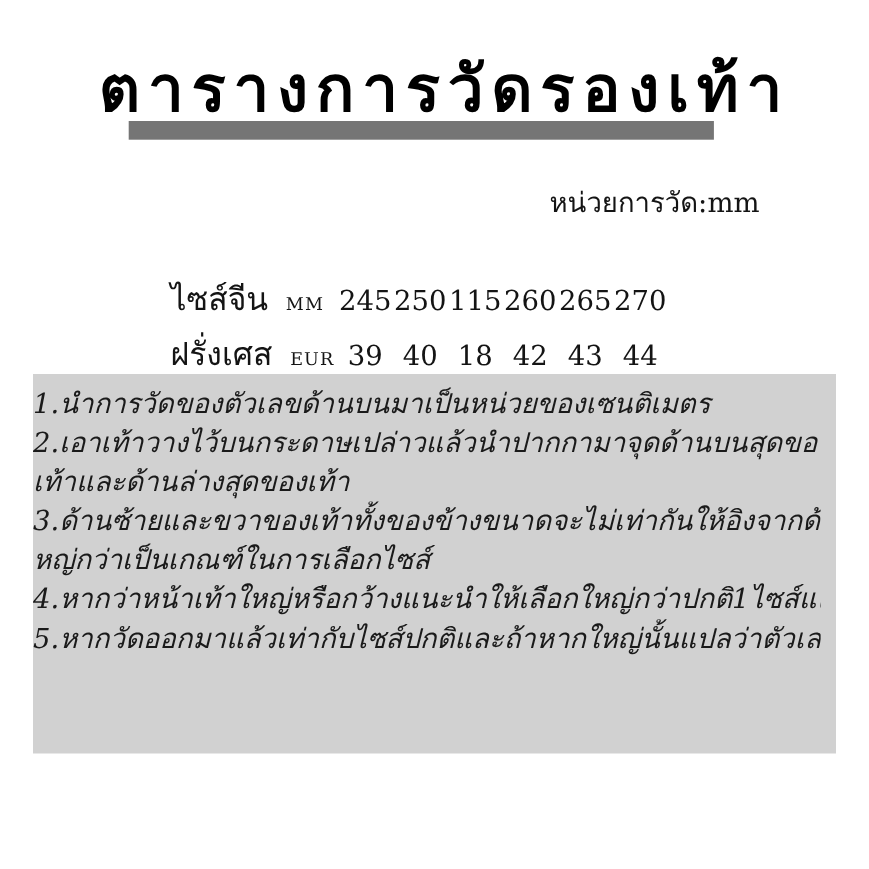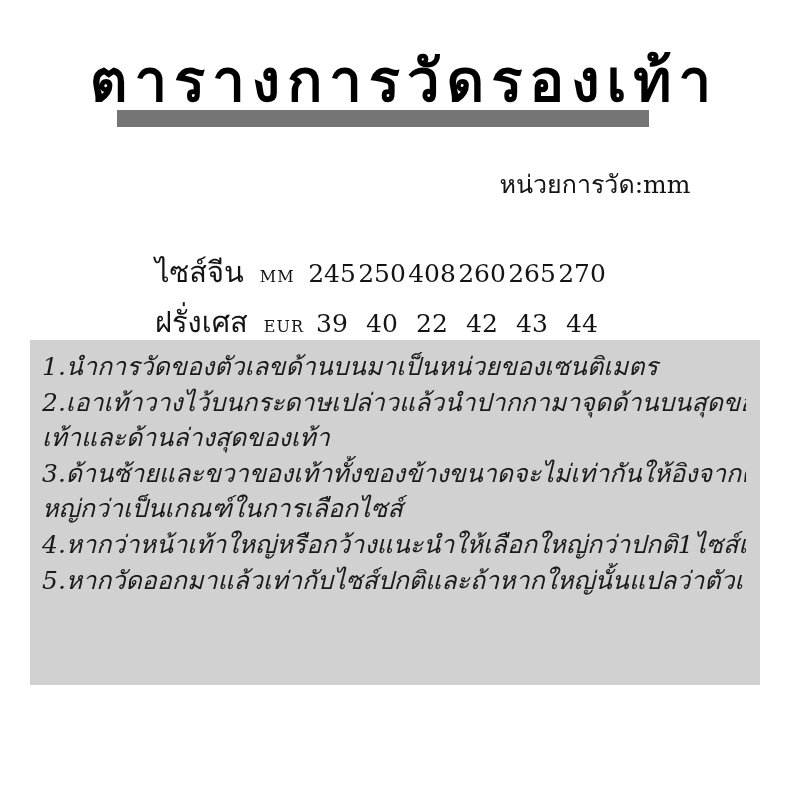--- a/index.html
+++ b/index.html
@@ -105,21 +105,21 @@
 
   
   .instructions-box {
     position: absolute;
     left: 30px;
     top: 340px;
     width: 730px;
     height: 345px;
     background: #d1d1d1;
     box-sizing: border-box;
-    padding: 9px 14px 0 12px;
+    padding: 9px 14px 0 0;
     overflow: hidden;
   }
   .instruction-line {
     font-size: 25px;
     line-height: 35.6px;
     font-style: italic;
     color: #1a1a1a;
     white-space: nowrap;
     overflow: hidden;
   }
@@ -136,35 +136,35 @@
 
   <div class="unit-note">หน่วยการวัด:mm</div>
 
   <div class="size-row row-1">
     <div class="size-label-group">
       <span class="size-label">ไซส์จีน</span><span class="size-unit">MM</span>
     </div>
     <div class="size-cells">
       <span class="size-cell">245</span>
       <span class="size-cell">250</span>
-      <span class="size-cell">408</span>
+      <span class="size-cell">115</span>
       <span class="size-cell">260</span>
       <span class="size-cell">265</span>
       <span class="size-cell">270</span>
     </div>
   </div>
 
   <div class="size-row row-2">
     <div class="size-label-group">
       <span class="size-label">ฝรั่งเศส</span><span class="size-unit">EUR</span>
     </div>
     <div class="size-cells">
       <span class="size-cell">39</span>
       <span class="size-cell">40</span>
-      <span class="size-cell">22</span>
+      <span class="size-cell">18</span>
       <span class="size-cell">42</span>
       <span class="size-cell">43</span>
       <span class="size-cell">44</span>
     </div>
   </div>
 
   <div class="instructions-box">
     <div class="instruction-line">1.นำการวัดของตัวเลขด้านบนมาเป็นหน่วยของเซนติเมตร</div>
     <div class="instruction-line">2.เอาเท้าวางไว้บนกระดาษเปล่าวแล้วนำปากกามาจุดด้านบนสุดของ</div>
     <div class="instruction-line">เท้าและด้านล่างสุดของเท้า</div>

